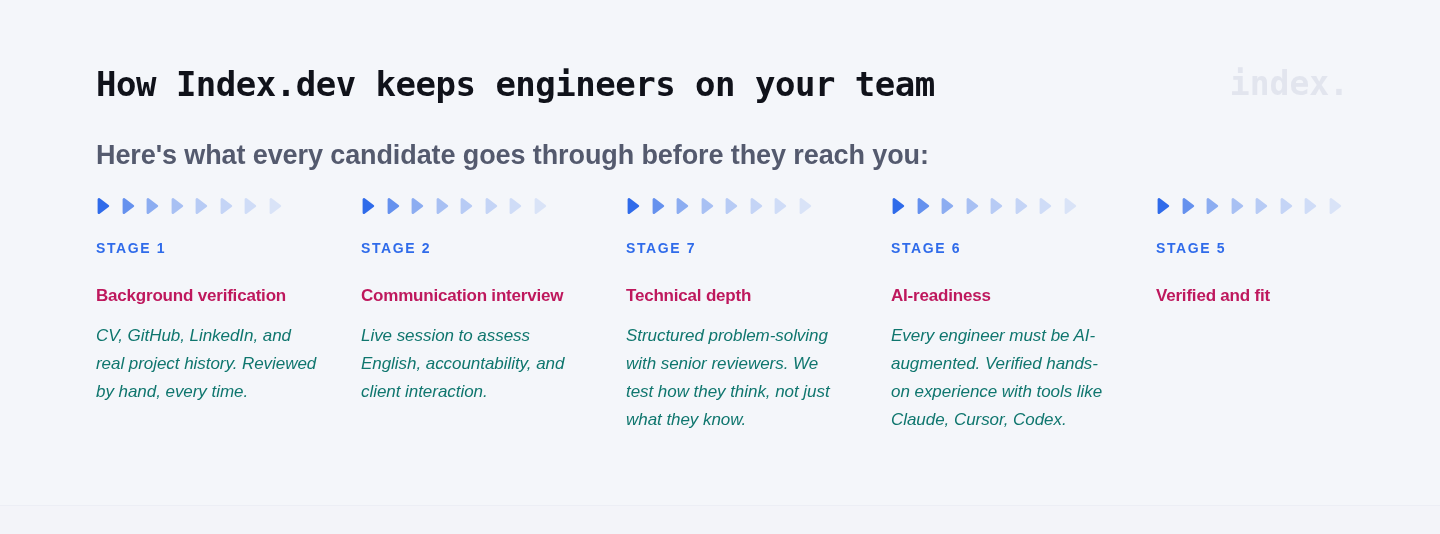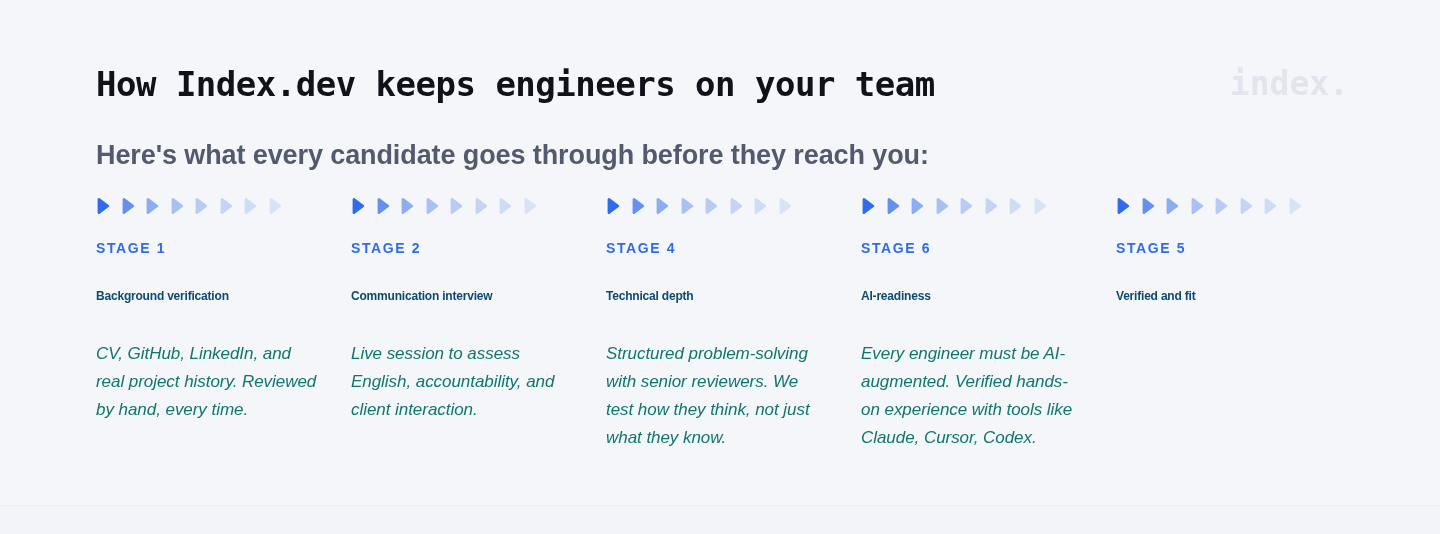--- a/index.html
+++ b/index.html
@@ -89,21 +89,21 @@
     white-space: nowrap;
   }
 
   
   .stages {
     position: absolute;
     left: 0;
     top: 195px;
     width: 1253px;
     display: flex;
-    gap: 2px;
+    gap: 12px;
   }
 
   .stage {
     width: 253px;
     flex: 0 0 253px;
     padding-right: 30px;
   }
   .stage:last-child {
     flex: 0 0 244px;
     width: 244px;
@@ -129,26 +129,26 @@
     font-size: 14px;
     font-weight: 700;
     letter-spacing: 1.6px;
     color: #2f6bea;
     line-height: 18px;
     margin-bottom: 27px;
     white-space: nowrap;
   }
 
   .stage-heading {
-    font-size: 12px;
-    font-weight: 700;
-    color: #0c4a6e;
+    font-size: 17px;
+    font-weight: 700;
+    color: #be185d;
     line-height: 24px;
     letter-spacing: -0.2px;
-    margin-bottom: 32px;
+    margin-bottom: 14px;
   }
 
   .stage-body {
     font-size: 17px;
     font-weight: 400;
     color: #0f766e;
     line-height: 28px;
     letter-spacing: -0.05px;
     font-style: italic;
   }
@@ -252,21 +252,21 @@
             <svg viewBox="0 0 14 17" style="opacity:0.24">
               <path d="M1.6 1.3 A1.3 1.3 0 0 1 3.7 0.3 L12.6 7.1 A1.2 1.2 0 0 1 12.6 9.0 L3.7 15.8 A1.3 1.3 0 0 1 1.6 14.8 Z" fill="#2f6bea"></path>
             </svg>
             <svg viewBox="0 0 14 17" style="opacity:0.18">
               <path d="M1.6 1.3 A1.3 1.3 0 0 1 3.7 0.3 L12.6 7.1 A1.2 1.2 0 0 1 12.6 9.0 L3.7 15.8 A1.3 1.3 0 0 1 1.6 14.8 Z" fill="#2f6bea"></path>
             </svg>
             <svg viewBox="0 0 14 17" style="opacity:0.13">
               <path d="M1.6 1.3 A1.3 1.3 0 0 1 3.7 0.3 L12.6 7.1 A1.2 1.2 0 0 1 12.6 9.0 L3.7 15.8 A1.3 1.3 0 0 1 1.6 14.8 Z" fill="#2f6bea"></path>
             </svg>
           </div>
-          <div class="stage-label">STAGE 4</div>
+          <div class="stage-label">STAGE 7</div>
           <div class="stage-heading">Technical depth</div>
           <div class="stage-body">Structured problem-solving with senior reviewers. We test how they think, not just what they know.</div>
         </div>
         <div class="stage">
           <div class="arrow-row">
             <svg viewBox="0 0 14 17" style="opacity:1">
               <path d="M1.6 1.3 A1.3 1.3 0 0 1 3.7 0.3 L12.6 7.1 A1.2 1.2 0 0 1 12.6 9.0 L3.7 15.8 A1.3 1.3 0 0 1 1.6 14.8 Z" fill="#2f6bea"></path>
             </svg>
             <svg viewBox="0 0 14 17" style="opacity:0.72">
               <path d="M1.6 1.3 A1.3 1.3 0 0 1 3.7 0.3 L12.6 7.1 A1.2 1.2 0 0 1 12.6 9.0 L3.7 15.8 A1.3 1.3 0 0 1 1.6 14.8 Z" fill="#2f6bea"></path>

